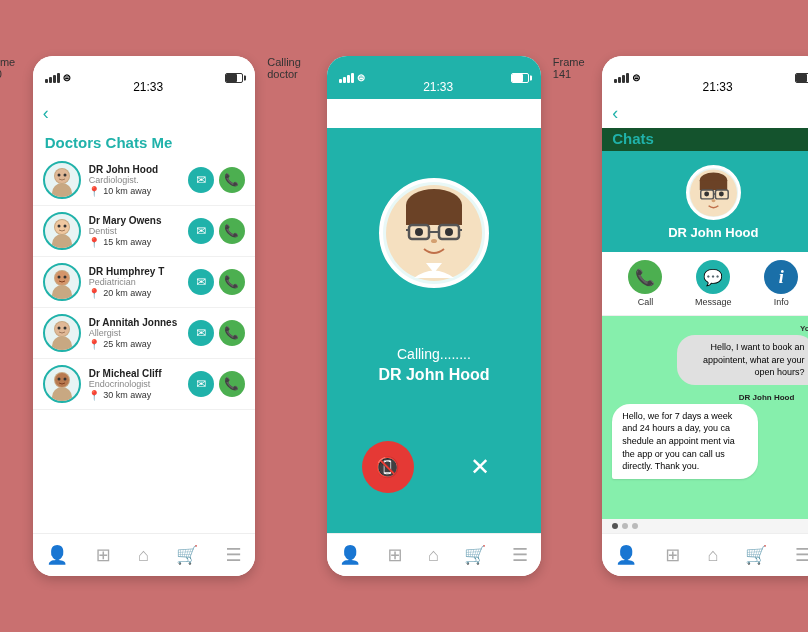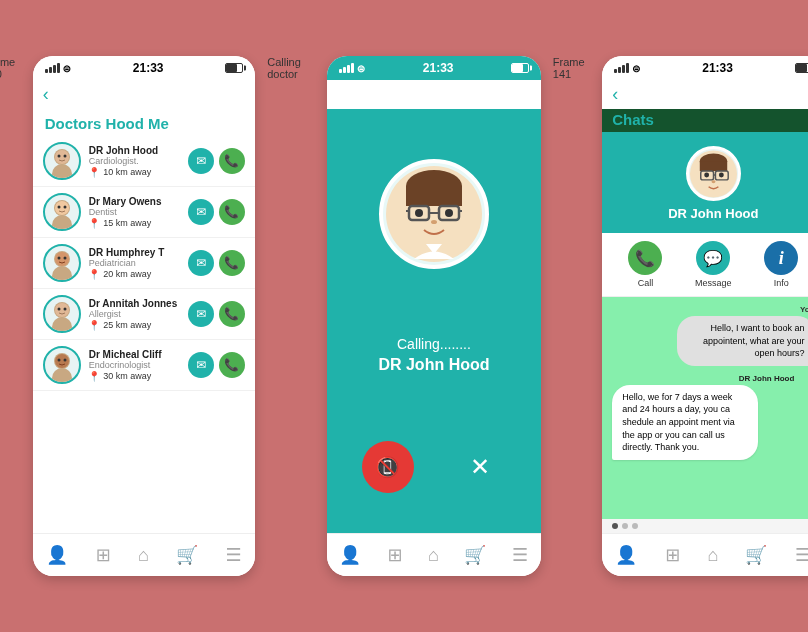--- a/index.html
+++ b/index.html
@@ -44,21 +44,21 @@
       display: flex;
       justify-content: space-between;
       align-items: center;
       padding: 5px 12px;
       background: #fff;
       font-size: 10px;
       font-weight: bold;
       min-height: 22px;
     }
     .status-left { display: flex; align-items: center; gap: 3px; }
-    .status-center { font-size: 12px; font-weight: bold; }
+    .status-center { font-size: 12px; font-weight: normal; margin-top: 19px; }
     .status-right { display: flex; align-items: center; gap: 3px; }
     .signal-bars { display: flex; align-items: flex-end; gap: 1px; }
     .signal-bars span {
       display: inline-block;
       width: 3px;
       background: #333;
       border-radius: 1px;
     }
     .signal-bars.white span { background: #fff; }
     .wifi-icon { font-size: 10px; }
@@ -345,21 +345,21 @@
         </div>
         <div class="status-center">21:33</div>
         <div class="status-right">
           <div class="battery-icon">
               <div class="battery-fill"></div>
             </div>
         </div>
       </div>
       <div class="back-btn">‹</div>
       <div class="frame1-content">
-        <div class="doctors-title">Doctors Hood Me</div>
+        <div class="doctors-title">Doctors Chats Me</div>
         <ul class="doctor-list">
 
           <li class="doctor-item">
             <div class="doc-avatar">
               <svg width="34" height="34" viewBox="0 0 34 34">
                   <circle cx="17" cy="13" r="8" fill="#c8a882"></circle>
                   <circle cx="17" cy="30" r="10" fill="#c8a882"></circle>
                   <circle cx="17" cy="13" r="7" fill="#e0b896"></circle>
                   <circle cx="14" cy="12" r="1.5" fill="#333"></circle>
                   <circle cx="20" cy="12" r="1.5" fill="#333"></circle>

